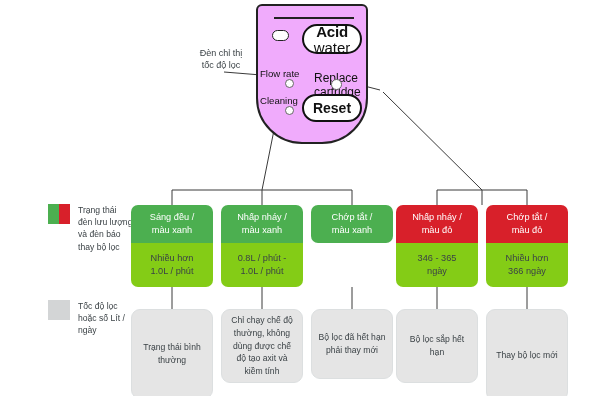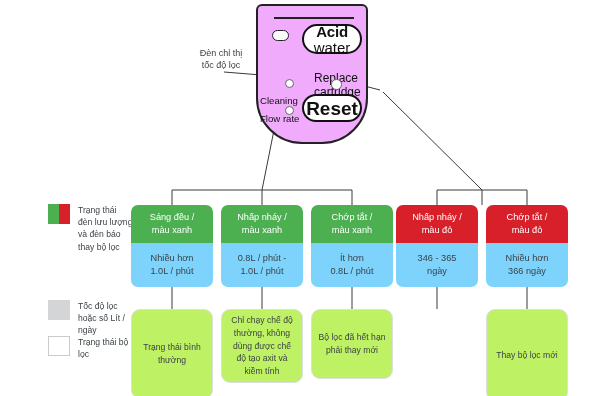--- a/index.html
+++ b/index.html
@@ -82,32 +82,31 @@
     color: #111;
     margin-top: 1px;
   }
   .btn-reset {
     left: 44px;
     top: 88px;
     width: 60px;
     height: 28px;
   }
   .btn-reset .l1 {
-    font-size: 19px;
+    font-size: 14px;
     font-weight: bold;
     color: #111;
   }
   .lbl-flowrate {
     position: absolute;
     left: 2px;
     top: 62px;
     font-size: 9.6px;
     color: #111;
     white-space: nowrap;
-    margin-top: 45px;
   }
   .lbl-cleaning {
     position: absolute;
     left: 2px;
     top: 89px;
     font-size: 9.6px;
     color: #111;
     white-space: nowrap;
   }
   .lbl-replace {
@@ -190,37 +189,37 @@
     flex-direction: column;
     align-items: center;
     justify-content: center;
     color: #fff;
     font-size: 9.2px;
     line-height: 1.4;
     text-align: center;
   }
   .card-body {
     height: 44px;
-    background: #7dd3fc;
+    background: #84cc16;
     display: flex;
     flex-direction: column;
     align-items: center;
     justify-content: center;
     color: #3b4246;
     font-size: 9.2px;
     line-height: 1.45;
     text-align: center;
   }
   .outcome {
     position: absolute;
     width: 82px;
     min-height: 70px;
     border: 1px solid #dcdfe0;
     border-radius: 9px;
-    background: #bef264;
+    background: #e5e5e5;
     display: flex;
     align-items: center;
     justify-content: center;
     text-align: center;
     font-size: 8.6px;
     line-height: 1.5;
     color: #3b4246;
     padding: 6px 6px;
     box-sizing: border-box;
   }
@@ -300,55 +299,51 @@
       <div class="half" style="background:#d8202a"></div>
     </div>
     <div class="legend-txt">Trạng thái<br>đèn lưu lượng<br>và đèn báo<br>thay bộ lọc</div>
   </div>
 
   <div class="legend-row legend-2">
     <div class="sw sw-grey"></div>
     <div class="legend-txt">Tốc độ lọc<br>hoặc số Lít /<br>ngày</div>
   </div>
 
-  <div class="legend-row legend-3">
-    <div class="sw sw-white"></div>
-    <div class="legend-txt">Trạng thái bộ<br>lọc</div>
-  </div>
 
   <div class="col" style="left:131px; top:205px;">
     <div class="card">
       <div class="card-head" style="background:#4caf50">Sáng đều /<br>màu xanh</div>
       <div class="card-body">Nhiều hơn<br>1.0L / phút</div>
     </div>
   </div>
   <div class="outcome" style="left:131px; top:309px; height:90px;">Trạng thái bình thường</div>
 
   <div class="col" style="left:221px; top:205px;">
     <div class="card">
       <div class="card-head" style="background:#4caf50">Nhấp nháy /<br>màu xanh</div>
       <div class="card-body">0.8L / phút -<br>1.0L / phút</div>
     </div>
   </div>
   <div class="outcome" style="left:221px; top:309px; height:74px;">Chỉ chạy chế độ thường, không dùng được chế độ tạo axit và kiềm tính</div>
 
   <div class="col" style="left:311px; top:205px;">
     <div class="card">
       <div class="card-head" style="background:#4caf50">Chớp tắt /<br>màu xanh</div>
-      <div class="card-body">Ít hơn<br>0.8L / phút</div>
     </div>
   </div>
   <div class="outcome" style="left:311px; top:309px; height:58px;">Bộ lọc đã hết hạn phải thay mới</div>
 
   <div class="col" style="left:396px; top:205px;">
     <div class="card">
       <div class="card-head" style="background:#d8202a">Nhấp nháy /<br>màu đỏ</div>
       <div class="card-body">346 - 365<br>ngày</div>
     </div>
   </div>
+  <div class="outcome" style="left:396px; top:309px; height:74px;">Bộ lọc sắp hết hạn</div>
 
   <div class="col" style="left:486px; top:205px;">
     <div class="card">
       <div class="card-head" style="background:#d8202a">Chớp tắt /<br>màu đỏ</div>
       <div class="card-body">Nhiều hơn<br>366 ngày</div>
     </div>
   </div>
   <div class="outcome" style="left:486px; top:309px; height:92px;">Thay bộ lọc mới</div>
 
 </div>

